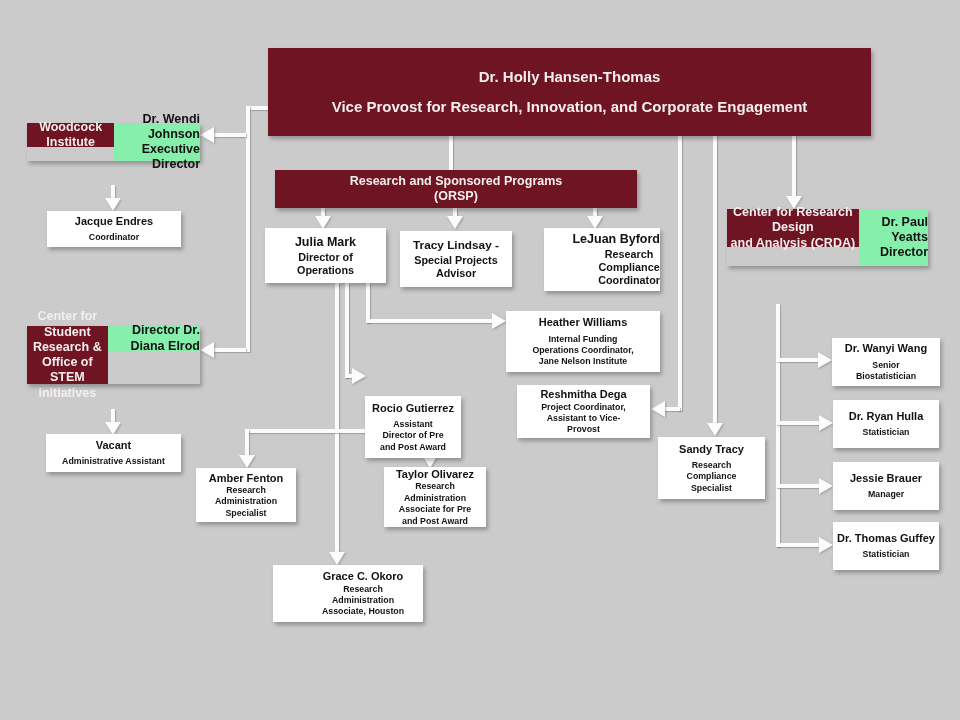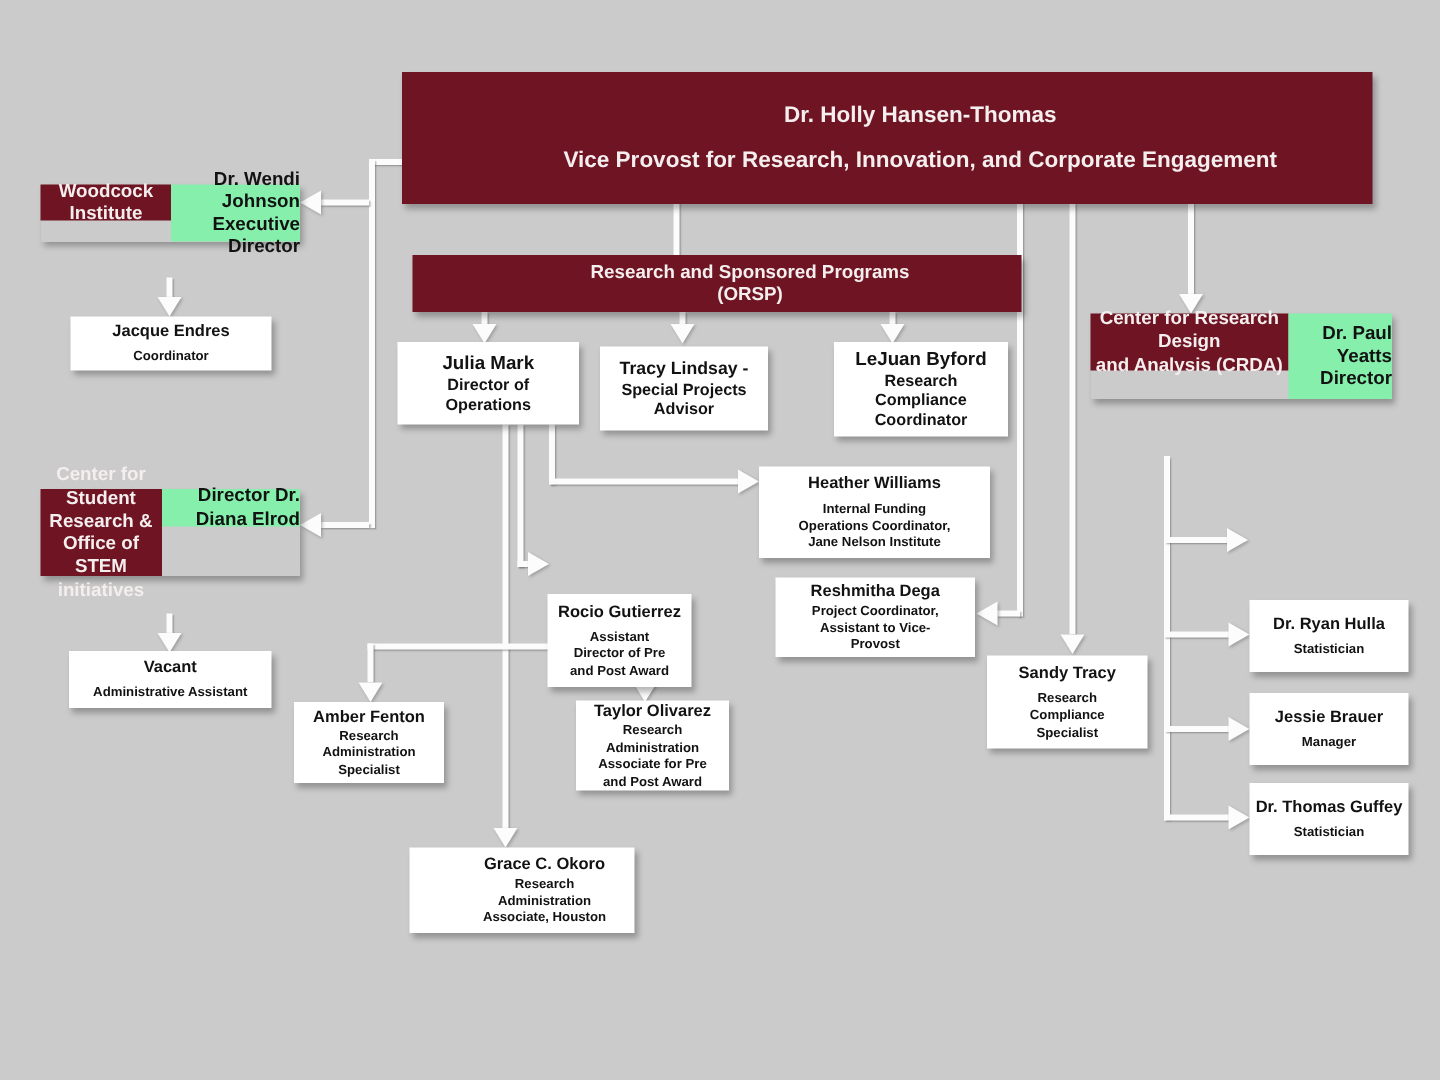--- a/index.html
+++ b/index.html
@@ -2,21 +2,21 @@
 <html><head>
 <meta charset="utf-8">
 <style>
   html,body{margin:0;padding:0;}
   body{font-family:"Liberation Sans", sans-serif;}
   #slide{position:relative;width:960px;height:720px;background:#cbcbcb;overflow:hidden;}
 
   .box{position:absolute;background:#ffffff;color:#121212;display:flex;flex-direction:column;
        align-items:center;justify-content:center;text-align:center;
        box-shadow:2px 3px 4px rgba(0,0,0,0.28);}
-  .maroon{background:#6e1423;color:#f4eeee;padding-left:44px;}
+  .maroon{background:#6e1423;color:#f4eeee;}
   .hdrwrap{position:absolute;display:flex;flex-direction:row;box-shadow:2px 3px 4px rgba(0,0,0,0.28);}
   .hdr{background:#6e1423;color:#f4eeee;display:flex;align-items:center;justify-content:center;
        text-align:center;font-weight:bold;}
   .bdy{background:#86efac;color:#121212;display:flex;flex-direction:column;align-items:center;
        justify-content:center;text-align:right;font-weight:bold;}
   .pre{white-space:pre-line;}
 
   .t-big{font-size:15px;font-weight:bold;line-height:1.35;}
   .t-hdr{font-size:12.5px;line-height:1.22;}
   .t-mid-nm{font-size:12.5px;font-weight:bold;line-height:1.2;}
@@ -121,21 +121,21 @@
     <div class="t-mid-rl pre">Director of
 Operations</div>
   </div>
 
   <div class="box" style="left:400px;top:231px;width:112px;height:56px;">
     <div class="t-mid-nm" style="font-size:11.8px;">Tracy Lindsay -</div>
     <div class="t-mid-rl pre">Special Projects
 Advisor</div>
   </div>
 
-  <div class="box" style="left:556px;top:228px;width:116px;height:63px;">
+  <div class="box" style="left:544px;top:228px;width:116px;height:63px;align-items:flex-end;">
     <div class="t-mid-nm">LeJuan Byford</div>
     <div class="t-mid-rl pre">Research
 Compliance
 Coordinator</div>
   </div>
 
   <div class="hdrwrap" style="left:727px;top:209px;width:201px;">
     <div class="hdr t-hdr pre" style="height:38px;">Center for Research Design
 and Analysis (CRDA)</div>
     <div class="bdy t-hdr pre" style="height:57px;">Dr. Paul Yeatts
@@ -197,20 +197,25 @@
 and Post Award</div>
   </div>
 
   <div class="box" style="left:273px;top:565px;width:120px;height:57px;padding-left:30px;">
     <div class="t-sm-nm">Grace C. Okoro</div>
     <div class="t-sm-rl pre">Research
 Administration
 Associate, Houston</div>
   </div>
 
+  <div class="box" style="left:832px;top:338px;width:108px;height:48px;">
+    <div class="t-sm-nm">Dr. Wanyi Wang</div>
+    <div class="t-sm-rl gap-s pre">Senior
+Biostatistician</div>
+  </div>
 
   <div class="box" style="left:833px;top:400px;width:106px;height:48px;">
     <div class="t-sm-nm">Dr. Ryan Hulla</div>
     <div class="t-sm-rl gap-s pre">Statistician</div>
   </div>
 
   <div class="box" style="left:833px;top:462px;width:106px;height:48px;">
     <div class="t-sm-nm">Jessie Brauer</div>
     <div class="t-sm-rl gap-s pre">Manager</div>
   </div>

